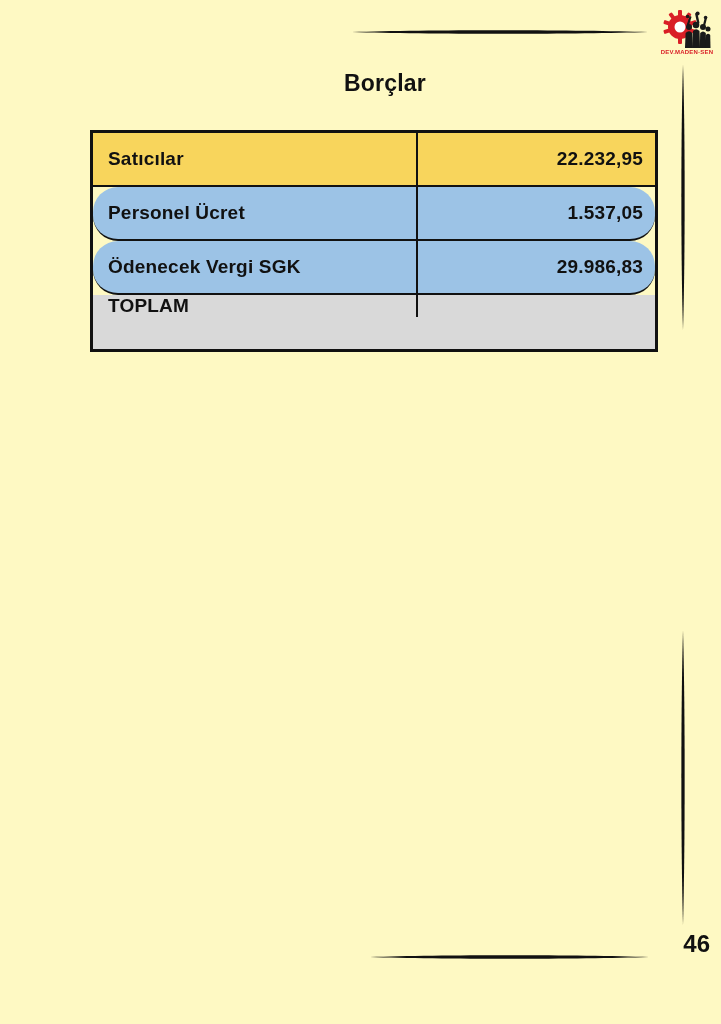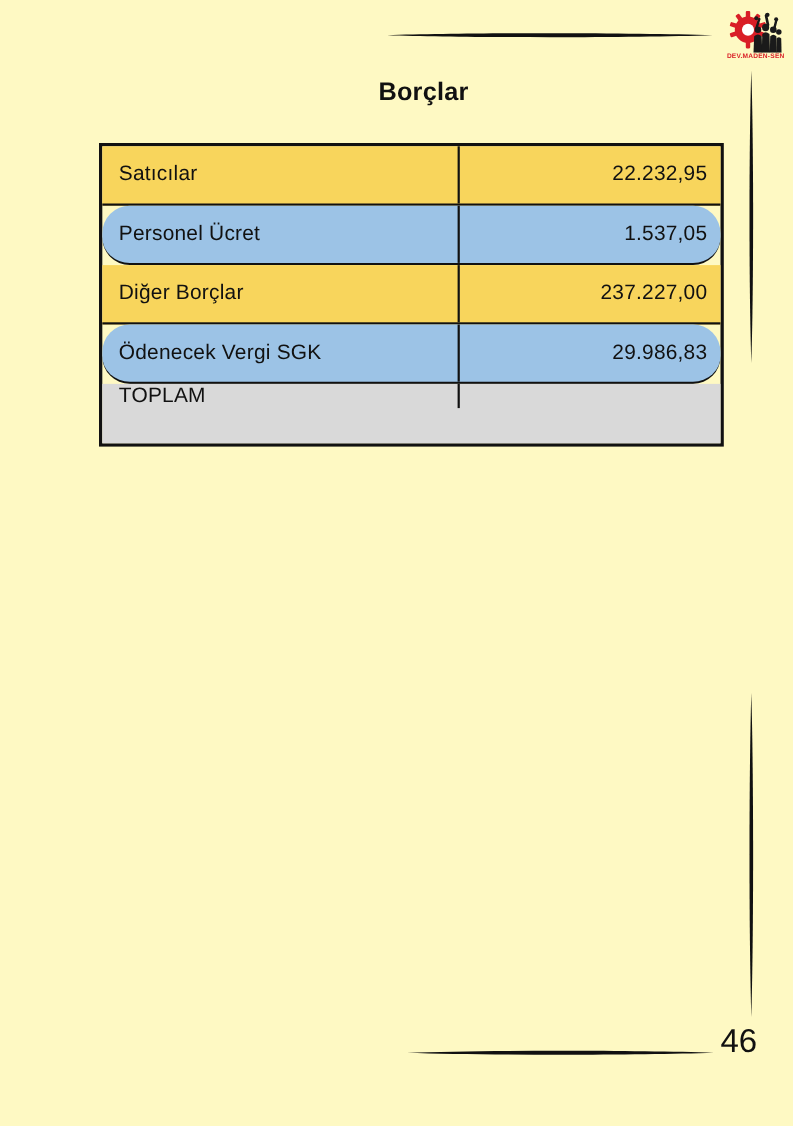--- a/index.html
+++ b/index.html
@@ -62,21 +62,21 @@
   .trow {
     display: flex;
     height: 54px;
     border-bottom: 2px solid var(--border, #111111);
   }
   .trow:last-child { border-bottom: none; flex-direction: column; }
   .cell {
     display: flex;
     align-items: center;
     font-size: 19px;
-    font-weight: 400;
+    font-weight: 700;
     letter-spacing: 0.2px;
   }
   .cell.label {
     width: 325px;
     padding-left: 15px;
     border-right: 2px solid var(--border, #111111);
   }
   .cell.value {
     flex: 1;
     justify-content: flex-end;
@@ -84,23 +84,23 @@
   }
   .row-yellow { background: var(--row-yellow, #F8D55C); }
   .row-blue   { background: var(--row-blue, #9CC3E6); border-radius: 25px; }
   .row-gray   { background: var(--row-gray, #D9D9D9); }
 
   
   .page-number {
     position: absolute;
     left: 655px; top: 930px;
     width: 55px;
-    text-align: left;
-    font-size: 30px;
-    font-weight: 400;
+    text-align: right;
+    font-size: 24px;
+    font-weight: 700;
   }
 </style>
 </head>
 <body>
 
 <div class="page">
 
   <svg class="rule top-rule" viewBox="0 0 300 6" preserveAspectRatio="none">
     <path d="M2 3 C75 0.6 225 0.6 298 3 C225 5.4 75 5.4 2 3 Z" fill="#111111"></path>
   </svg>
@@ -148,24 +148,20 @@
 
   <div class="debts-table">
     <div class="trow row-yellow">
       <div class="cell label">Satıcılar</div>
       <div class="cell value">22.232,95</div>
     </div>
     <div class="trow row-blue">
       <div class="cell label">Personel Ücret</div>
       <div class="cell value">1.537,05</div>
     </div>
-    <div class="trow row-yellow">
-      <div class="cell label">Diğer Borçlar</div>
-      <div class="cell value">237.227,00</div>
-    </div>
     <div class="trow row-blue">
       <div class="cell label">Ödenecek Vergi SGK</div>
       <div class="cell value">29.986,83</div>
     </div>
     <div class="trow row-gray">
       <div class="cell label">TOPLAM</div>
     </div>
   </div>
 
   <svg class="vrule vrule-top" viewBox="0 0 6 270" preserveAspectRatio="none">

